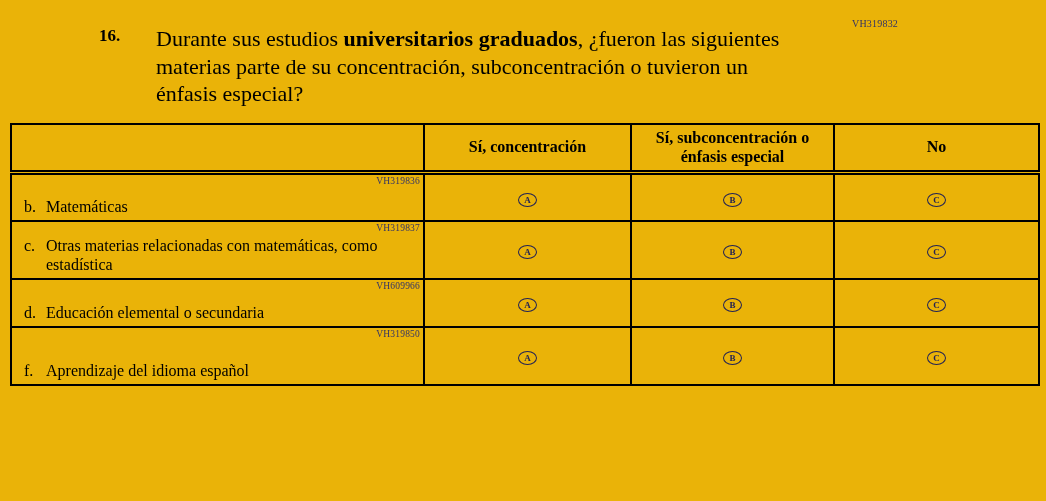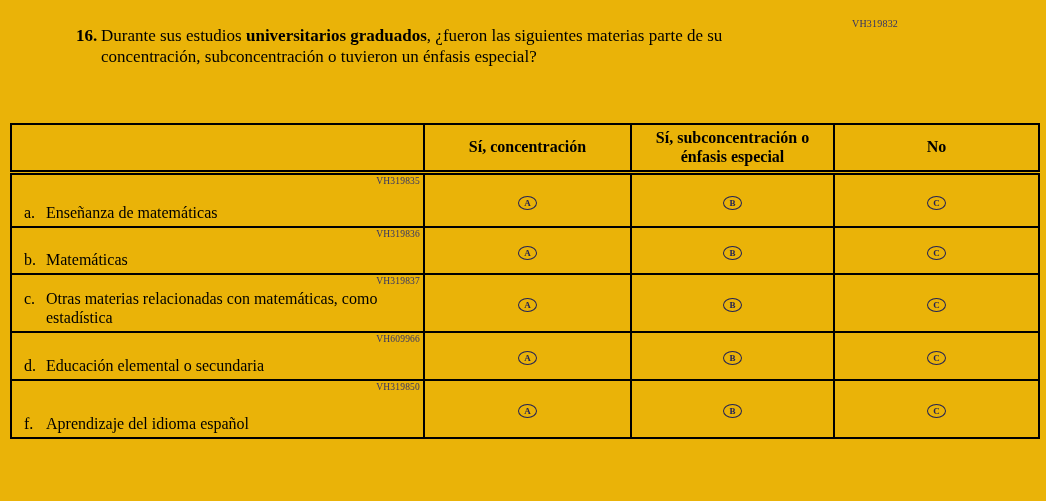--- a/index.html
+++ b/index.html
@@ -15,35 +15,36 @@
   .acc-top {
     position: absolute;
     left: 852px;
     top: 18px;
     font-size: 10px;
     color: #333366;
     letter-spacing: 0.2px;
   }
   .question {
     position: absolute;
-    left: 76px;
+    left: 99px;
     top: 25px;
     width: 705px;
   }
   .q-row { display: flex; }
   .q-num {
     width: 25px;
     flex-shrink: 0;
     font-weight: bold;
     font-size: 17px;
     line-height: 1.25;
   }
   .q-text {
-    font-size: 17px;
+    font-size: 22px;
     line-height: 1.25;
+    margin-left: 32px;
   }
   .bold { font-weight: bold; }
   .instruction {
     margin-left: 40px;
     margin-top: 14px;
     font-size: 17px;
   }
   table.grid {
     position: absolute;
     left: 10px;
@@ -133,32 +134,20 @@
     </colgroup>
     <thead>
       <tr>
         <th></th>
         <th>Sí, concentración</th>
         <th>Sí, subconcentración o énfasis especial</th>
         <th>No</th>
       </tr>
     </thead>
     <tbody>
-      <tr class="h51">
-        <th class="label-cell">
-          <span class="cell-code">VH319835</span>
-          <span class="label-wrap">
-              <span class="row-letter">a.</span>
-              <span class="row-text">Enseñanza de matemáticas</span>
-            </span>
-        </th>
-        <td class="opt"><span class="bubble">A</span></td>
-        <td class="opt"><span class="bubble">B</span></td>
-        <td class="opt"><span class="bubble">C</span></td>
-      </tr>
       <tr class="h45">
         <th class="label-cell">
           <span class="cell-code">VH319836</span>
           <span class="label-wrap">
               <span class="row-letter">b.</span>
               <span class="row-text">Matemáticas</span>
             </span>
         </th>
         <td class="opt"><span class="bubble">A</span></td>
         <td class="opt"><span class="bubble">B</span></td>

